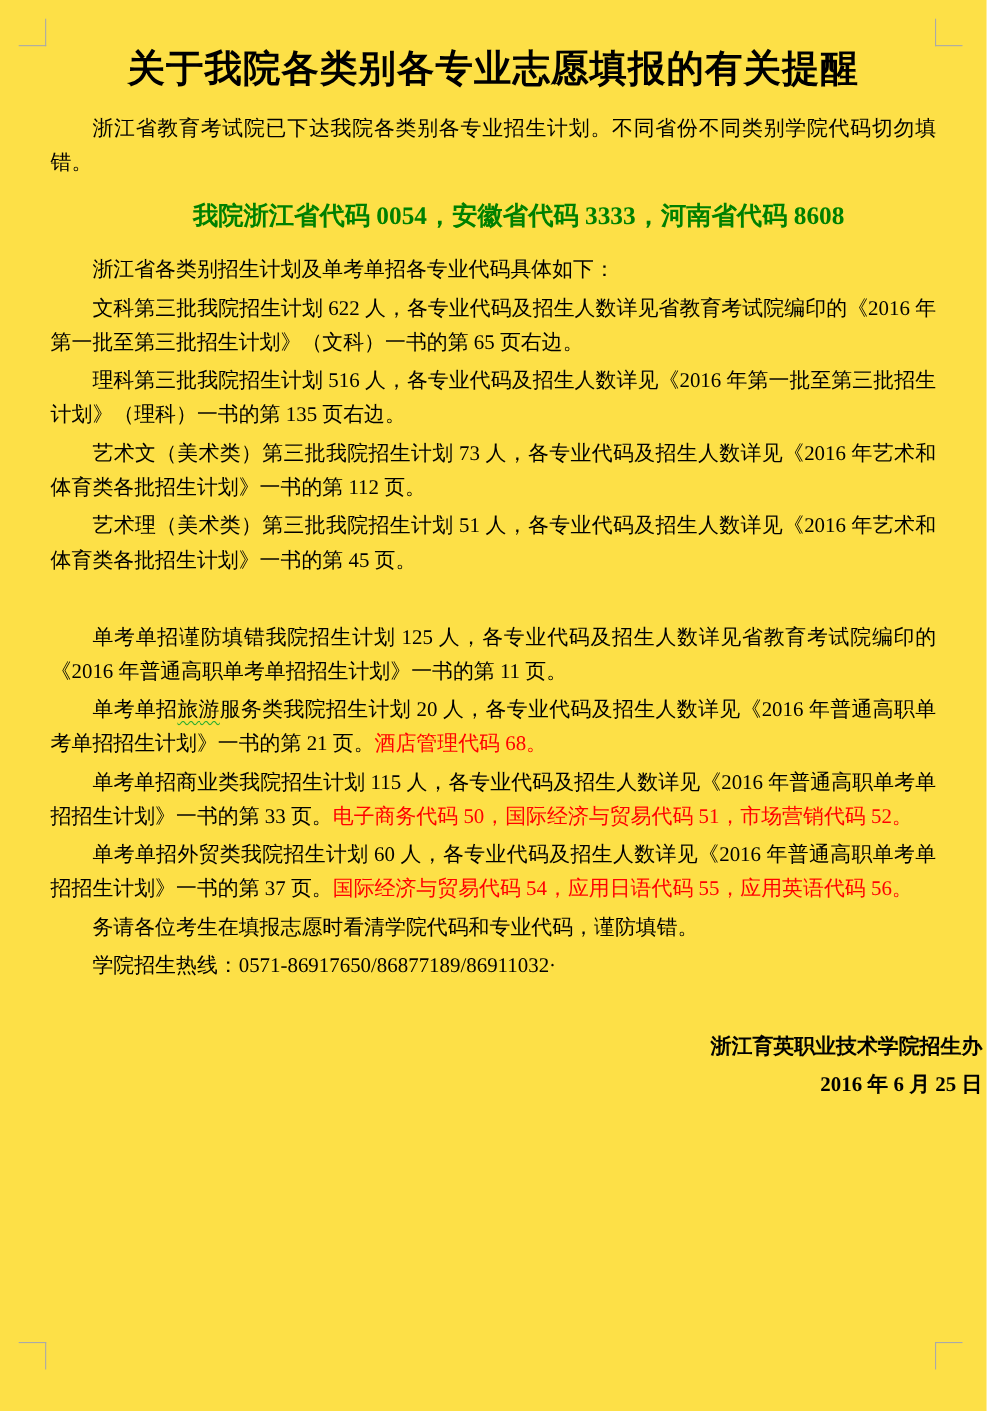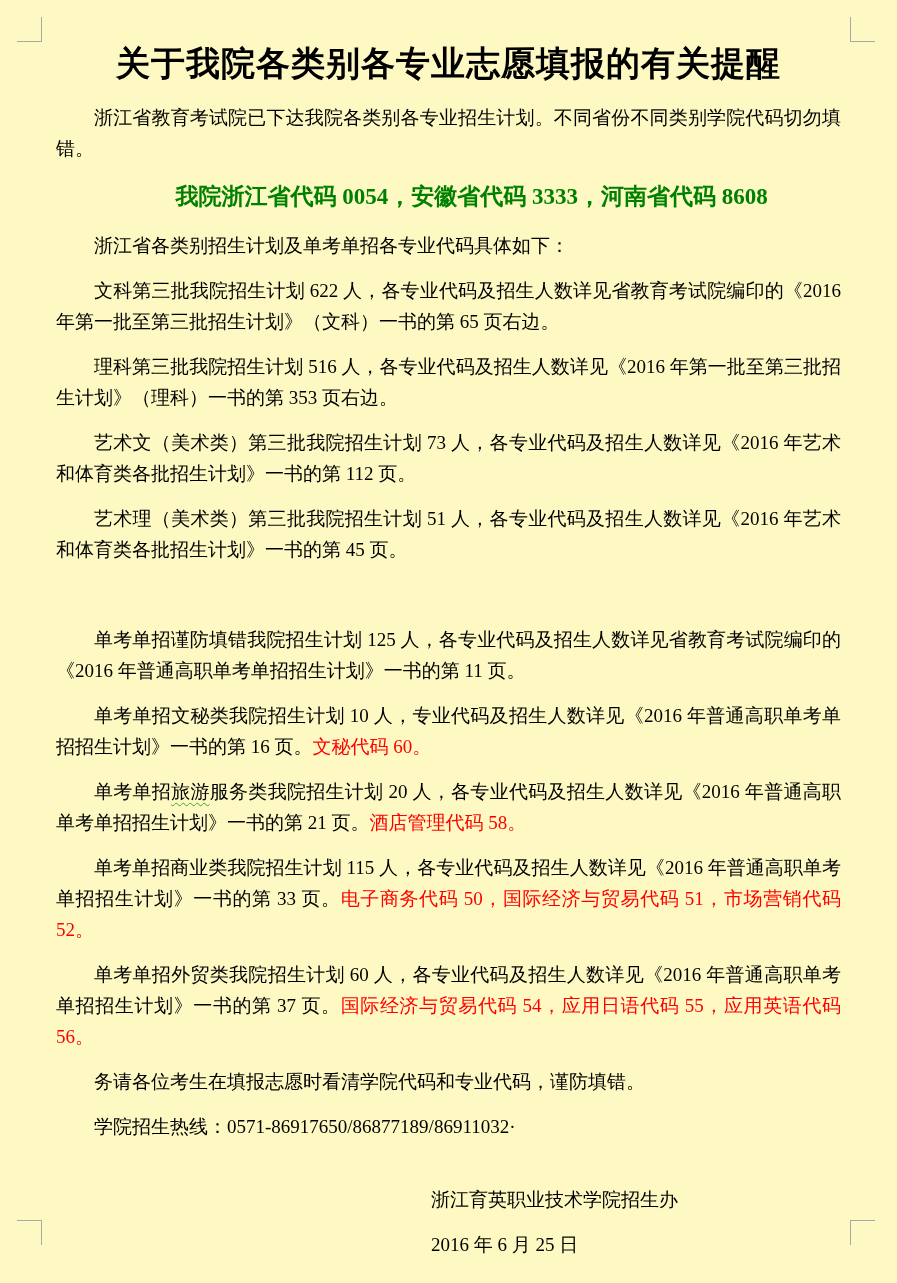--- a/index.html
+++ b/index.html
@@ -8,50 +8,50 @@
     --squiggle:#2fae2f;
     --crop:#a9a9a9;
     --ink:#000000;
   }
   html,body{margin:0;padding:0;background:#ffffff;}
   body{
     width:897px;height:1283px;
     font-family:"Liberation Serif","DejaVu Serif",serif;
     color:var(--ink);
   }
-  .page{position:relative;width:897px;height:1283px;overflow:hidden;background:#fef9c3;}
+  .page{position:relative;width:897px;height:1283px;overflow:hidden;background:#fde047;}
   .content{padding:0 42px;}
 
   
   .crop{position:absolute;width:24px;height:24px;border:0 solid var(--crop);}
   .crop.tl{left:17px;top:17px;border-right-width:1px;border-bottom-width:1px;}
   .crop.tr{right:22px;top:17px;border-left-width:1px;border-bottom-width:1px;}
   .crop.bl{left:17px;top:1220px;border-right-width:1px;border-top-width:1px;}
   .crop.br{right:22px;top:1220px;border-left-width:1px;border-top-width:1px;}
 
   h1.title{
     margin:42px 0 0 0;
     font-size:34px;line-height:44px;
     font-weight:bold;text-align:center;letter-spacing:1px;
   }
-  .para{margin:14px;font-size:19px;line-height:31px;text-align:justify;}
+  .para{margin:4px;font-size:19px;line-height:31px;text-align:justify;}
   .para.indent{text-indent:2em;}
   .para.spacer{height:31px;}
   .intro{margin-top:16px;}
   .green-head{
     margin:17px 0;color:var(--green);
     font-weight:bold;font-size:23px;line-height:32px;
     text-align:center;text-indent:2em;
   }
   .run.b{font-weight:normal;}
   .run.r{color:var(--red);}
   .run.w{text-decoration:underline wavy var(--squiggle) 1px;text-underline-offset:4px;}
 
   .sig{margin:42px 0 0 375px;width:480px;text-align:center;}
-  .sig .para{text-align:left;}
+  .sig .para{text-align:right;font-weight:bold;}
 
   .note{
     margin-top:30px;
     font-weight:bold;font-size:19.5px;line-height:35px;
     padding-left:2em;text-indent:-2em;
   }
 </style>
 </head>
 <body>
 
@@ -64,27 +64,26 @@
   <div class="content">
     <h1 class="title">关于我院各类别各专业志愿填报的有关提醒</h1>
 
     <p class="para indent intro">浙江省教育考试院已下达我院各类别各专业招生计划。不同省份不同类别学院代码切勿填错。</p>
 
     <p class="green-head">我院浙江省代码 0054，安徽省代码 3333，河南省代码 8608</p>
 
     <div id="body-paras">
         <p class="para indent"><span class="run b">浙江省各类别招生计划及单考单招各专业代码具体如下：</span></p>
         <p class="para indent"><span class="run b">文科</span><span class="run ">第三批我院招生计划 622 人，各专业代码及招生人数详见省教育考试院编印的《2016 年第一批至第三批招生计划》（文科）一书的第 65 页右边。</span></p>
-        <p class="para indent"><span class="run b">理科</span><span class="run ">第三批我院招生计划 516 人，各专业代码及招生人数详见《2016 年第一批至第三批招生计划》（理科）一书的第 353 页右边。</span></p>
+        <p class="para indent"><span class="run b">理科</span><span class="run ">第三批我院招生计划 516 人，各专业代码及招生人数详见《2016 年第一批至第三批招生计划》（理科）一书的第 135 页右边。</span></p>
         <p class="para indent"><span class="run b">艺术文（美术类）</span><span class="run ">第三批我院招生计划 73 人，各专业代码及招生人数详见《2016 年艺术和体育类各批招生计划》一书的第 112 页。</span></p>
         <p class="para indent"><span class="run b">艺术理（美术类）</span><span class="run ">第三批我院招生计划 51 人，各专业代码及招生人数详见《2016 年艺术和体育类各批招生计划》一书的第 45 页。</span></p>
         <p class="para spacer"></p>
         <p class="para indent"><span class="run ">单考单招</span><span class="run b">谨防填错</span><span class="run ">我院招生计划 125 人，各专业代码及招生人数详见省教育考试院编印的《2016 年普通高职单考单招招生计划》一书的第 11 页。</span></p>
-        <p class="para indent"><span class="run ">单考单招</span><span class="run b">文秘类</span><span class="run ">我院招生计划 10 人，专业代码及招生人数详见《2016 年普通高职单考单招招生计划》一书的第 16 页。</span><span class="run r">文秘代码 60。</span></p>
-        <p class="para indent"><span class="run ">单考单招</span><span class="run b w">旅游</span><span class="run b">服务类</span><span class="run ">我院招生计划 20 人，各专业代码及招生人数详见《2016 年普通高职单考单招招生计划》一书的第 21 页。</span><span class="run r">酒店管理代码 58。</span></p>
+        <p class="para indent"><span class="run ">单考单招</span><span class="run b w">旅游</span><span class="run b">服务类</span><span class="run ">我院招生计划 20 人，各专业代码及招生人数详见《2016 年普通高职单考单招招生计划》一书的第 21 页。</span><span class="run r">酒店管理代码 68。</span></p>
         <p class="para indent"><span class="run ">单考单招</span><span class="run b">商业类</span><span class="run ">我院招生计划 115 人，各专业代码及招生人数详见《2016 年普通高职单考单招招生计划》一书的第 33 页。</span><span class="run r">电子商务代码 50，国际经济与贸易代码 51，市场营销代码 52。</span></p>
         <p class="para indent"><span class="run ">单考单招</span><span class="run b">外贸类</span><span class="run ">我院招生计划 60 人，各专业代码及招生人数详见《2016 年普通高职单考单招招生计划》一书的第 37 页。</span><span class="run r">国际经济与贸易代码 54，应用日语代码 55，应用英语代码 56。</span></p>
         <p class="para indent"><span class="run ">务请各位考生在填报志愿时看清学院代码和专业代码，谨防填错。</span></p>
         <p class="para indent"><span class="run ">学院招生热线：0571-86917650/86877189/86911032·</span></p>
       </div>
 
     <div class="sig">
       <p class="para">浙江育英职业技术学院招生办</p>
       <p class="para">2016 年 6 月 25 日</p>
     </div>

